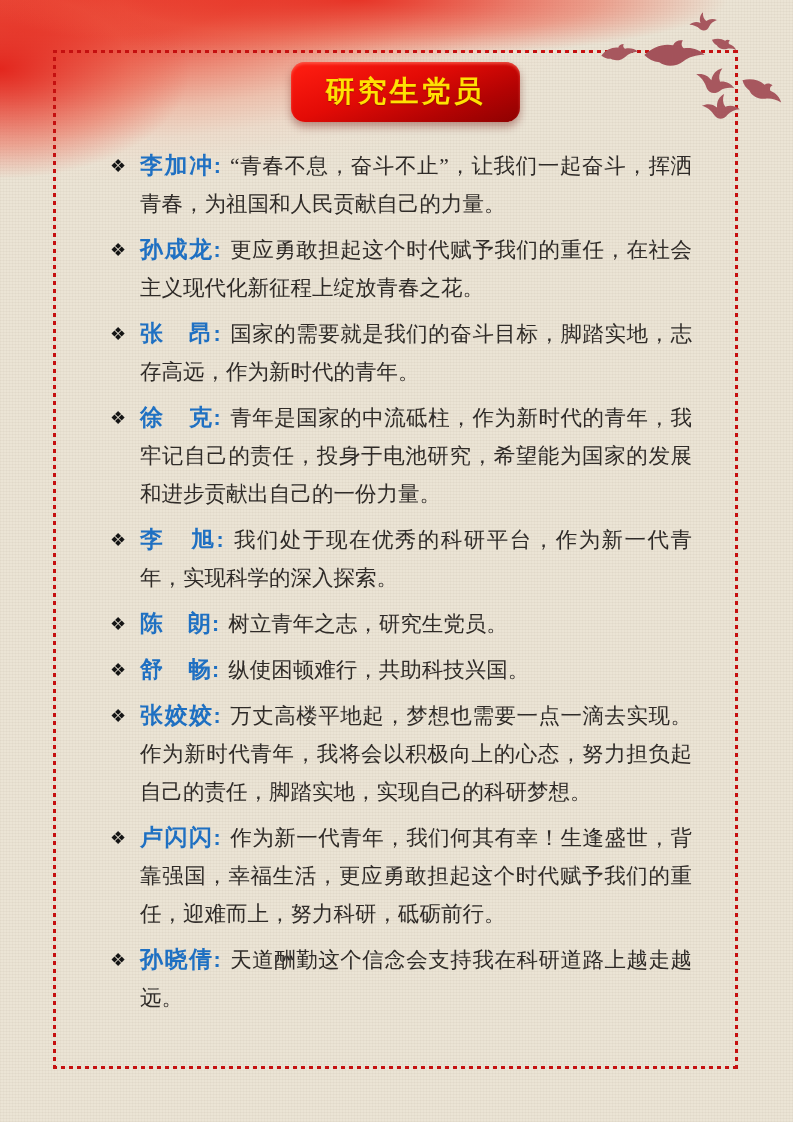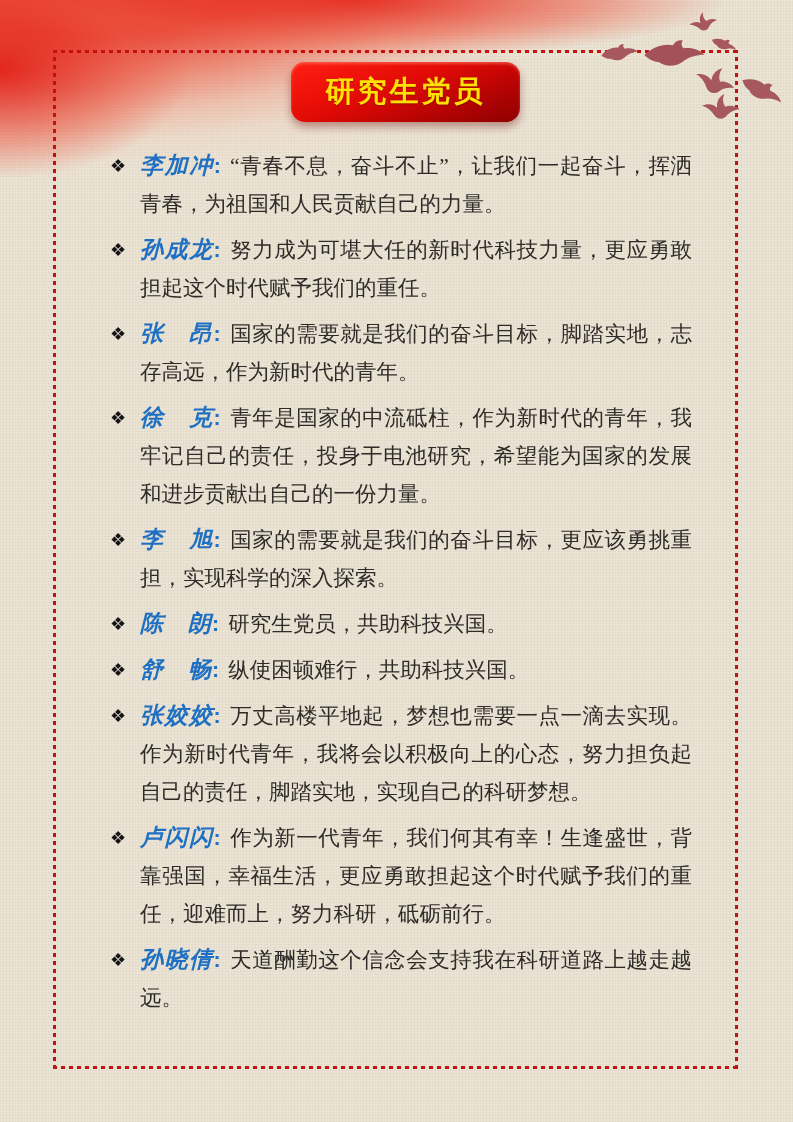--- a/index.html
+++ b/index.html
@@ -45,21 +45,21 @@
     display:flex;align-items:center;justify-content:center;}
   .banner .banner-text{color:#ffe103;font-size:29px;font-weight:bold;letter-spacing:3px;
     text-shadow:0 1px 1px rgba(120,20,0,0.6);}
   
   .entries{position:absolute;left:140px;top:146px;width:552px;margin:0;padding:0;list-style:none;}
   .entry{position:relative;margin:0 0 7px 0;font-size:21.5px;line-height:38px;
     text-align:justify;color:#2f2b28;font-family:"Liberation Serif",serif;}
   .bullet{position:absolute;left:-30px;top:1px;font-size:18px;color:#141414;
     font-family:"DejaVu Sans",sans-serif;}
   .name{color:#1f70c2;font-weight:bold;font-size:23px;font-family:"Liberation Sans",sans-serif;
-    letter-spacing:1px;font-style:italic;}
+    letter-spacing:1px;}
   .colon{color:#1f70c2;font-weight:bold;font-family:"Liberation Sans",sans-serif;margin-right:9px;}
 </style>
 </head>
 <body>
 
 <div class="page">
 
   <div class="watercolor"></div>
 
   <div class="frame"></div>
@@ -79,24 +79,24 @@
       <use href="#bird-v" transform="translate(116,86) rotate(-5) scale(0.75)"></use>
     </g>
   </svg>
 
   <div class="banner">
     <span class="banner-text">研究生党员</span>
   </div>
 
   <ul class="entries">
     <li class="entry"><span class="bullet">❖</span><span class="name">李加冲</span><span class="colon">:</span><span class="quote">“青春不息，奋斗不止”，让我们一起奋斗，挥洒青春，为祖国和人民贡献自己的力量。</span></li>
-    <li class="entry"><span class="bullet">❖</span><span class="name">孙成龙</span><span class="colon">:</span><span class="quote">努力成为可堪大任的新时代科技力量，更应勇敢担起这个时代赋予我们的重任。</span></li>
+    <li class="entry"><span class="bullet">❖</span><span class="name">孙成龙</span><span class="colon">:</span><span class="quote">更应勇敢担起这个时代赋予我们的重任，在社会主义现代化新征程上绽放青春之花。</span></li>
     <li class="entry"><span class="bullet">❖</span><span class="name">张　昂</span><span class="colon">:</span><span class="quote">国家的需要就是我们的奋斗目标，脚踏实地，志存高远，作为新时代的青年。</span></li>
     <li class="entry"><span class="bullet">❖</span><span class="name">徐　克</span><span class="colon">:</span><span class="quote">青年是国家的中流砥柱，作为新时代的青年，我牢记自己的责任，投身于电池研究，希望能为国家的发展和进步贡献出自己的一份力量。</span></li>
-    <li class="entry"><span class="bullet">❖</span><span class="name">李　旭</span><span class="colon">:</span><span class="quote">国家的需要就是我们的奋斗目标，更应该勇挑重担，实现科学的深入探索。</span></li>
-    <li class="entry"><span class="bullet">❖</span><span class="name">陈　朗</span><span class="colon">:</span><span class="quote">研究生党员，共助科技兴国。</span></li>
+    <li class="entry"><span class="bullet">❖</span><span class="name">李　旭</span><span class="colon">:</span><span class="quote">我们处于现在优秀的科研平台，作为新一代青年，实现科学的深入探索。</span></li>
+    <li class="entry"><span class="bullet">❖</span><span class="name">陈　朗</span><span class="colon">:</span><span class="quote">树立青年之志，研究生党员。</span></li>
     <li class="entry"><span class="bullet">❖</span><span class="name">舒　畅</span><span class="colon">:</span><span class="quote">纵使困顿难行，共助科技兴国。</span></li>
     <li class="entry"><span class="bullet">❖</span><span class="name">张姣姣</span><span class="colon">:</span><span class="quote">万丈高楼平地起，梦想也需要一点一滴去实现。作为新时代青年，我将会以积极向上的心态，努力担负起自己的责任，脚踏实地，实现自己的科研梦想。</span></li>
     <li class="entry"><span class="bullet">❖</span><span class="name">卢闪闪</span><span class="colon">:</span><span class="quote">作为新一代青年，我们何其有幸！生逢盛世，背靠强国，幸福生活，更应勇敢担起这个时代赋予我们的重任，迎难而上，努力科研，砥砺前行。</span></li>
     <li class="entry"><span class="bullet">❖</span><span class="name">孙晓倩</span><span class="colon">:</span><span class="quote">天道酬勤这个信念会支持我在科研道路上越走越远。</span></li>
   </ul>
 
 </div>
 
 </body></html>

